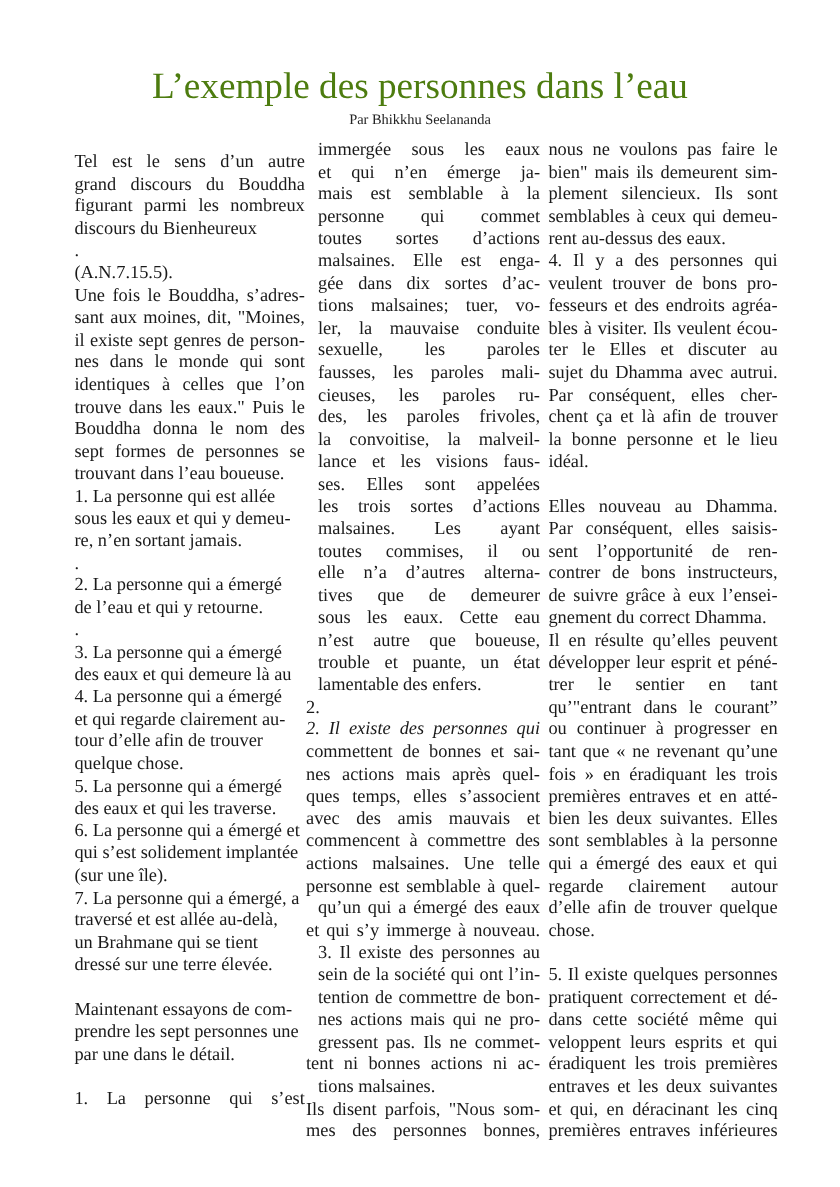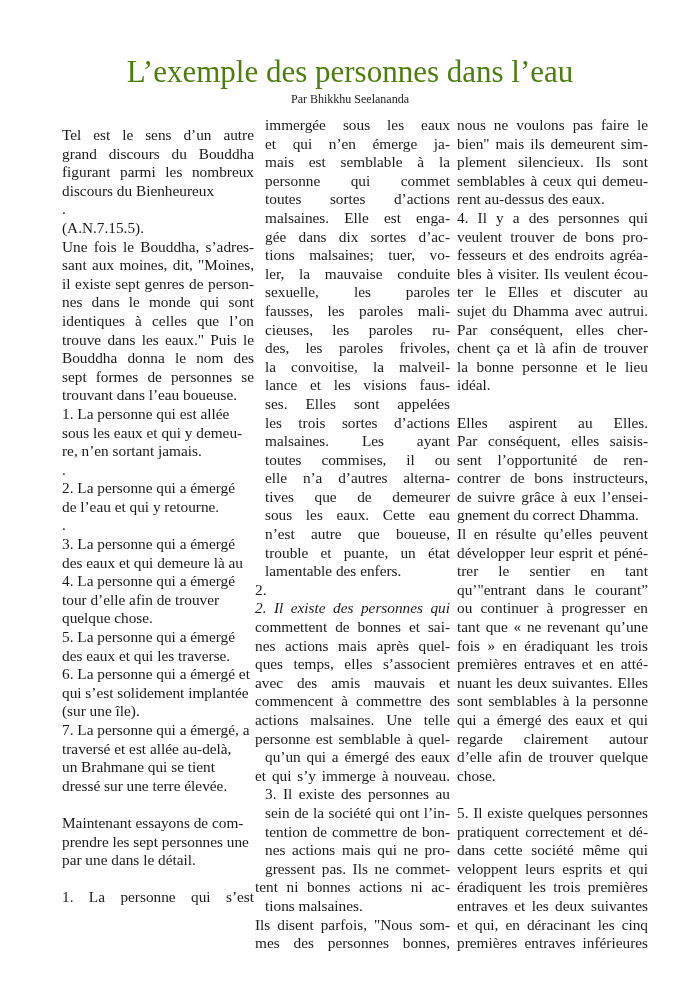--- a/index.html
+++ b/index.html
@@ -44,20 +44,21 @@
       <span class="ln">1. La personne qui est allée</span>
       <span class="ln">sous les eaux et qui y demeu-</span>
       <span class="ln">re, n’en sortant jamais.</span>
       <span class="ln">.</span>
       <span class="ln">2. La personne qui a émergé</span>
       <span class="ln">de l’eau et qui y retourne.</span>
       <span class="ln">.</span>
       <span class="ln">3. La personne qui a émergé</span>
       <span class="ln">des eaux et qui demeure là au</span>
       <span class="ln">4. La  personne qui a émergé</span>
+      <span class="ln">et qui regarde clairement au-</span>
       <span class="ln">tour d’elle afin de trouver</span>
       <span class="ln">quelque chose.</span>
       <span class="ln">5. La personne qui a émergé</span>
       <span class="ln">des eaux et qui les traverse.</span>
       <span class="ln">6. La personne qui a émergé et</span>
       <span class="ln">qui s’est solidement implantée</span>
       <span class="ln">(sur une île).</span>
       <span class="ln">7. La personne qui a émergé, a</span>
       <span class="ln">traversé et est allée au-delà,</span>
       <span class="ln">un Brahmane  qui se tient</span>
@@ -126,35 +127,35 @@
       <span class="ln j">veulent trouver de bons pro-</span>
       <span class="ln j">fesseurs et des endroits agréa-</span>
       <span class="ln j">bles à visiter. Ils veulent écou-</span>
       <span class="ln j">ter le Elles et discuter au</span>
       <span class="ln j">sujet du Dhamma avec autrui.</span>
       <span class="ln j">Par conséquent, elles cher-</span>
       <span class="ln j">chent ça et là afin de trouver</span>
       <span class="ln j">la bonne personne et le lieu</span>
       <span class="ln">idéal.</span>
       <span class="ln">&nbsp;</span>
-      <span class="ln j">Elles aspirent au Elles.</span>
+      <span class="ln j">Elles nouveau au Dhamma.</span>
       <span class="ln j">Par conséquent, elles saisis-</span>
       <span class="ln j">sent l’opportunité de ren-</span>
       <span class="ln j">contrer de bons instructeurs,</span>
       <span class="ln j">de suivre grâce à eux l’ensei-</span>
       <span class="ln">gnement du correct Dhamma.</span>
       <span class="ln j">Il en résulte qu’elles peuvent</span>
       <span class="ln j">développer leur esprit et péné-</span>
       <span class="ln j">trer le sentier en tant</span>
       <span class="ln j">qu’"entrant dans le courant”</span>
       <span class="ln j">ou continuer à progresser en</span>
       <span class="ln j">tant que « ne revenant qu’une</span>
       <span class="ln j">fois » en éradiquant les trois</span>
       <span class="ln j">premières entraves et en atté-</span>
-      <span class="ln j">nuant les deux suivantes. Elles</span>
+      <span class="ln j">bien les deux suivantes. Elles</span>
       <span class="ln j">sont semblables à la personne</span>
       <span class="ln j">qui a émergé des eaux et qui</span>
       <span class="ln j">regarde clairement autour</span>
       <span class="ln j">d’elle afin de trouver quelque</span>
       <span class="ln">chose.</span>
       <span class="ln">&nbsp;</span>
       <span class="ln j">5. Il existe quelques personnes</span>
       <span class="ln j">pratiquent correctement et dé-</span>
       <span class="ln j">dans cette société même qui</span>
       <span class="ln j">veloppent leurs esprits et qui</span>

